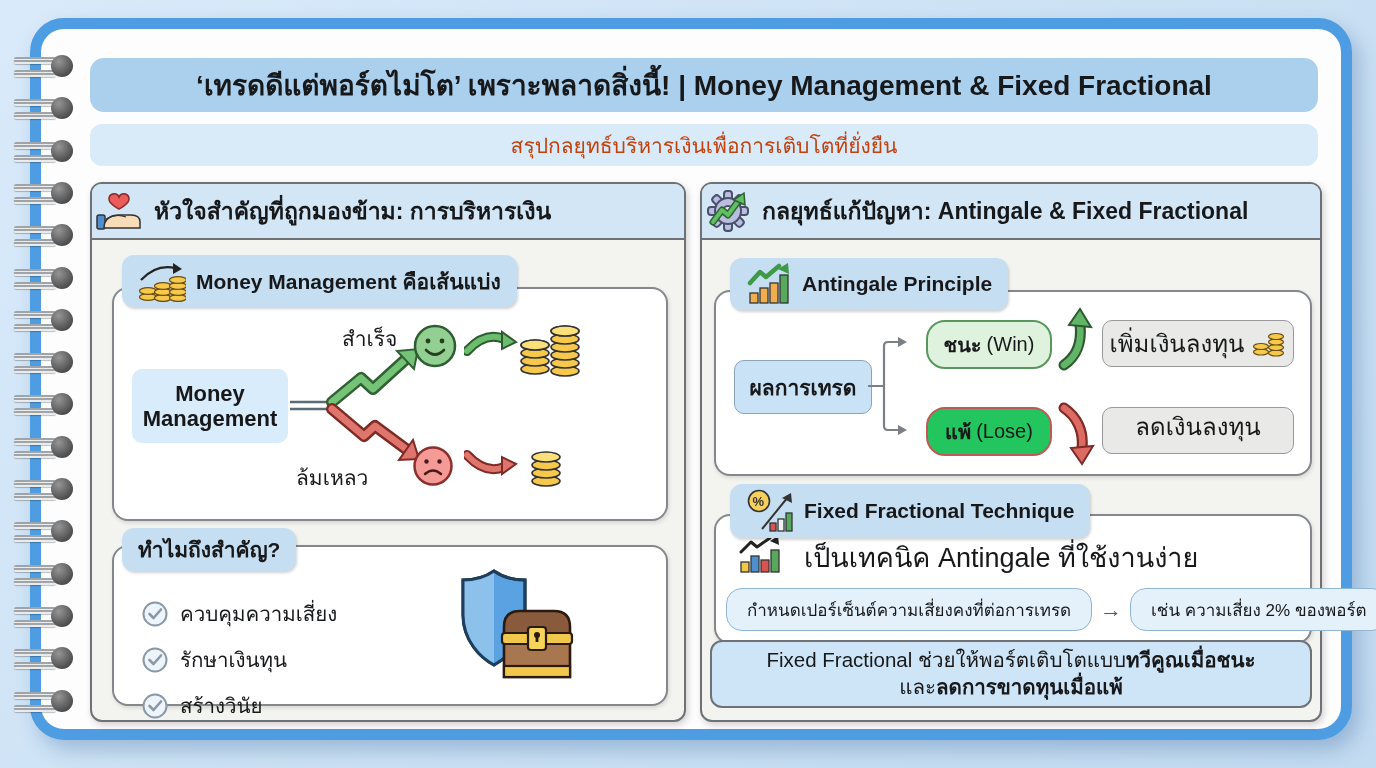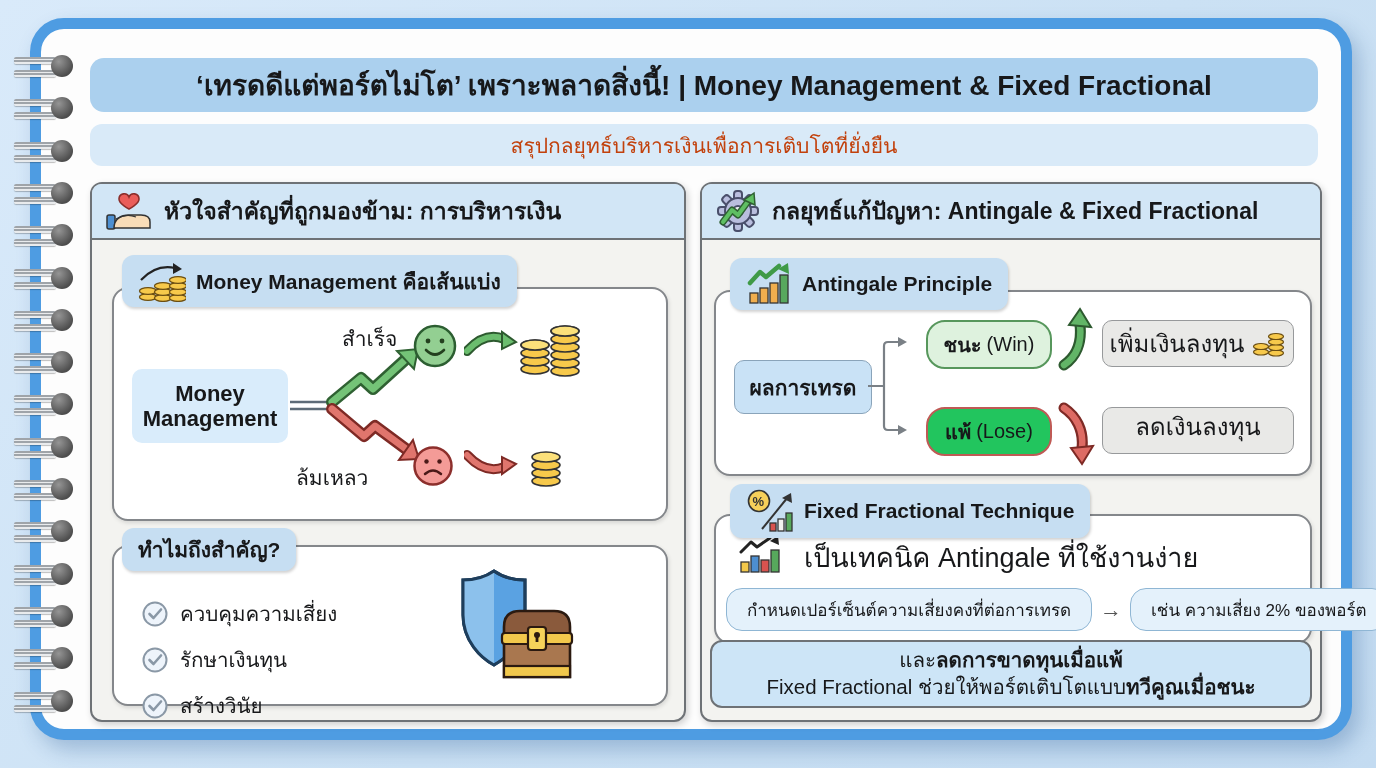--- a/index.html
+++ b/index.html
@@ -22,21 +22,21 @@
              border-radius:14px;display:flex;align-items:center;justify-content:center;
              font-size:28px;font-weight:bold;white-space:nowrap;z-index:3;}
   .subtitle-bar{position:absolute;left:90px;top:124px;width:1228px;height:42px;background:#d9eaf8;
              border-radius:12px;display:flex;align-items:center;justify-content:center;
              font-size:21px;color:#c2410c;z-index:3;}
   
   .panel{position:absolute;top:182px;height:536px;background:#f3f3f0;border:2.5px solid #6e7276;
          border-radius:12px;box-shadow:2px 3px 7px rgba(0,0,0,.18);z-index:3;}
   .panel-left{left:90px;width:592px;}
   .panel-right{left:700px;width:618px;}
-  .panel header{height:54px;display:flex;align-items:center;gap:12px;padding:0 14px;
+  .panel header{height:54px;display:flex;align-items:center;gap:12px;padding:0 4px;
          background:#d2e6f6;border-bottom:2.5px solid #6e7276;border-radius:9px 9px 0 0;
          font-weight:bold;font-size:23px;}
   .box{position:absolute;background:#fff;border:2px solid #84878b;border-radius:16px;
        box-shadow:1px 2px 4px rgba(0,0,0,.12);}
   .pill{position:absolute;display:flex;align-items:center;gap:10px;background:#c6def2;
         border-radius:12px;padding:5px 16px;font-weight:bold;font-size:21px;
         box-shadow:1px 2px 3px rgba(0,0,0,.18);z-index:4;}
   
   .mm-node{position:absolute;left:18px;top:80px;width:156px;height:74px;background:#d9ecfb;
            border-radius:10px;display:flex;align-items:center;justify-content:center;text-align:center;
@@ -406,21 +406,21 @@
           <rect x="24" y="34" width="6" height="8" fill="#d9534f"></rect>
           <rect x="32" y="30" width="6" height="12" fill="#f2f2f0"></rect>
           <rect x="40" y="24" width="6" height="18" fill="#57a85c"></rect>
         </g>
       </svg>
       <span>Fixed Fractional Technique</span>
     </div>
 
     <div class="summary">
       <div>
+        <span>Fixed Fractional ช่วยให้พอร์ตเติบโตแบบ</span><b>ทวีคูณเมื่อชนะ</b>
+      </div>
+      <div>
         <span>และ</span><b>ลดการขาดทุนเมื่อแพ้</b>
       </div>
-      <div>
-        <span>Fixed Fractional ช่วยให้พอร์ตเติบโตแบบ</span><b>ทวีคูณเมื่อชนะ</b>
-      </div>
     </div>
   </section>
 
 </div>
 
 </body></html>

